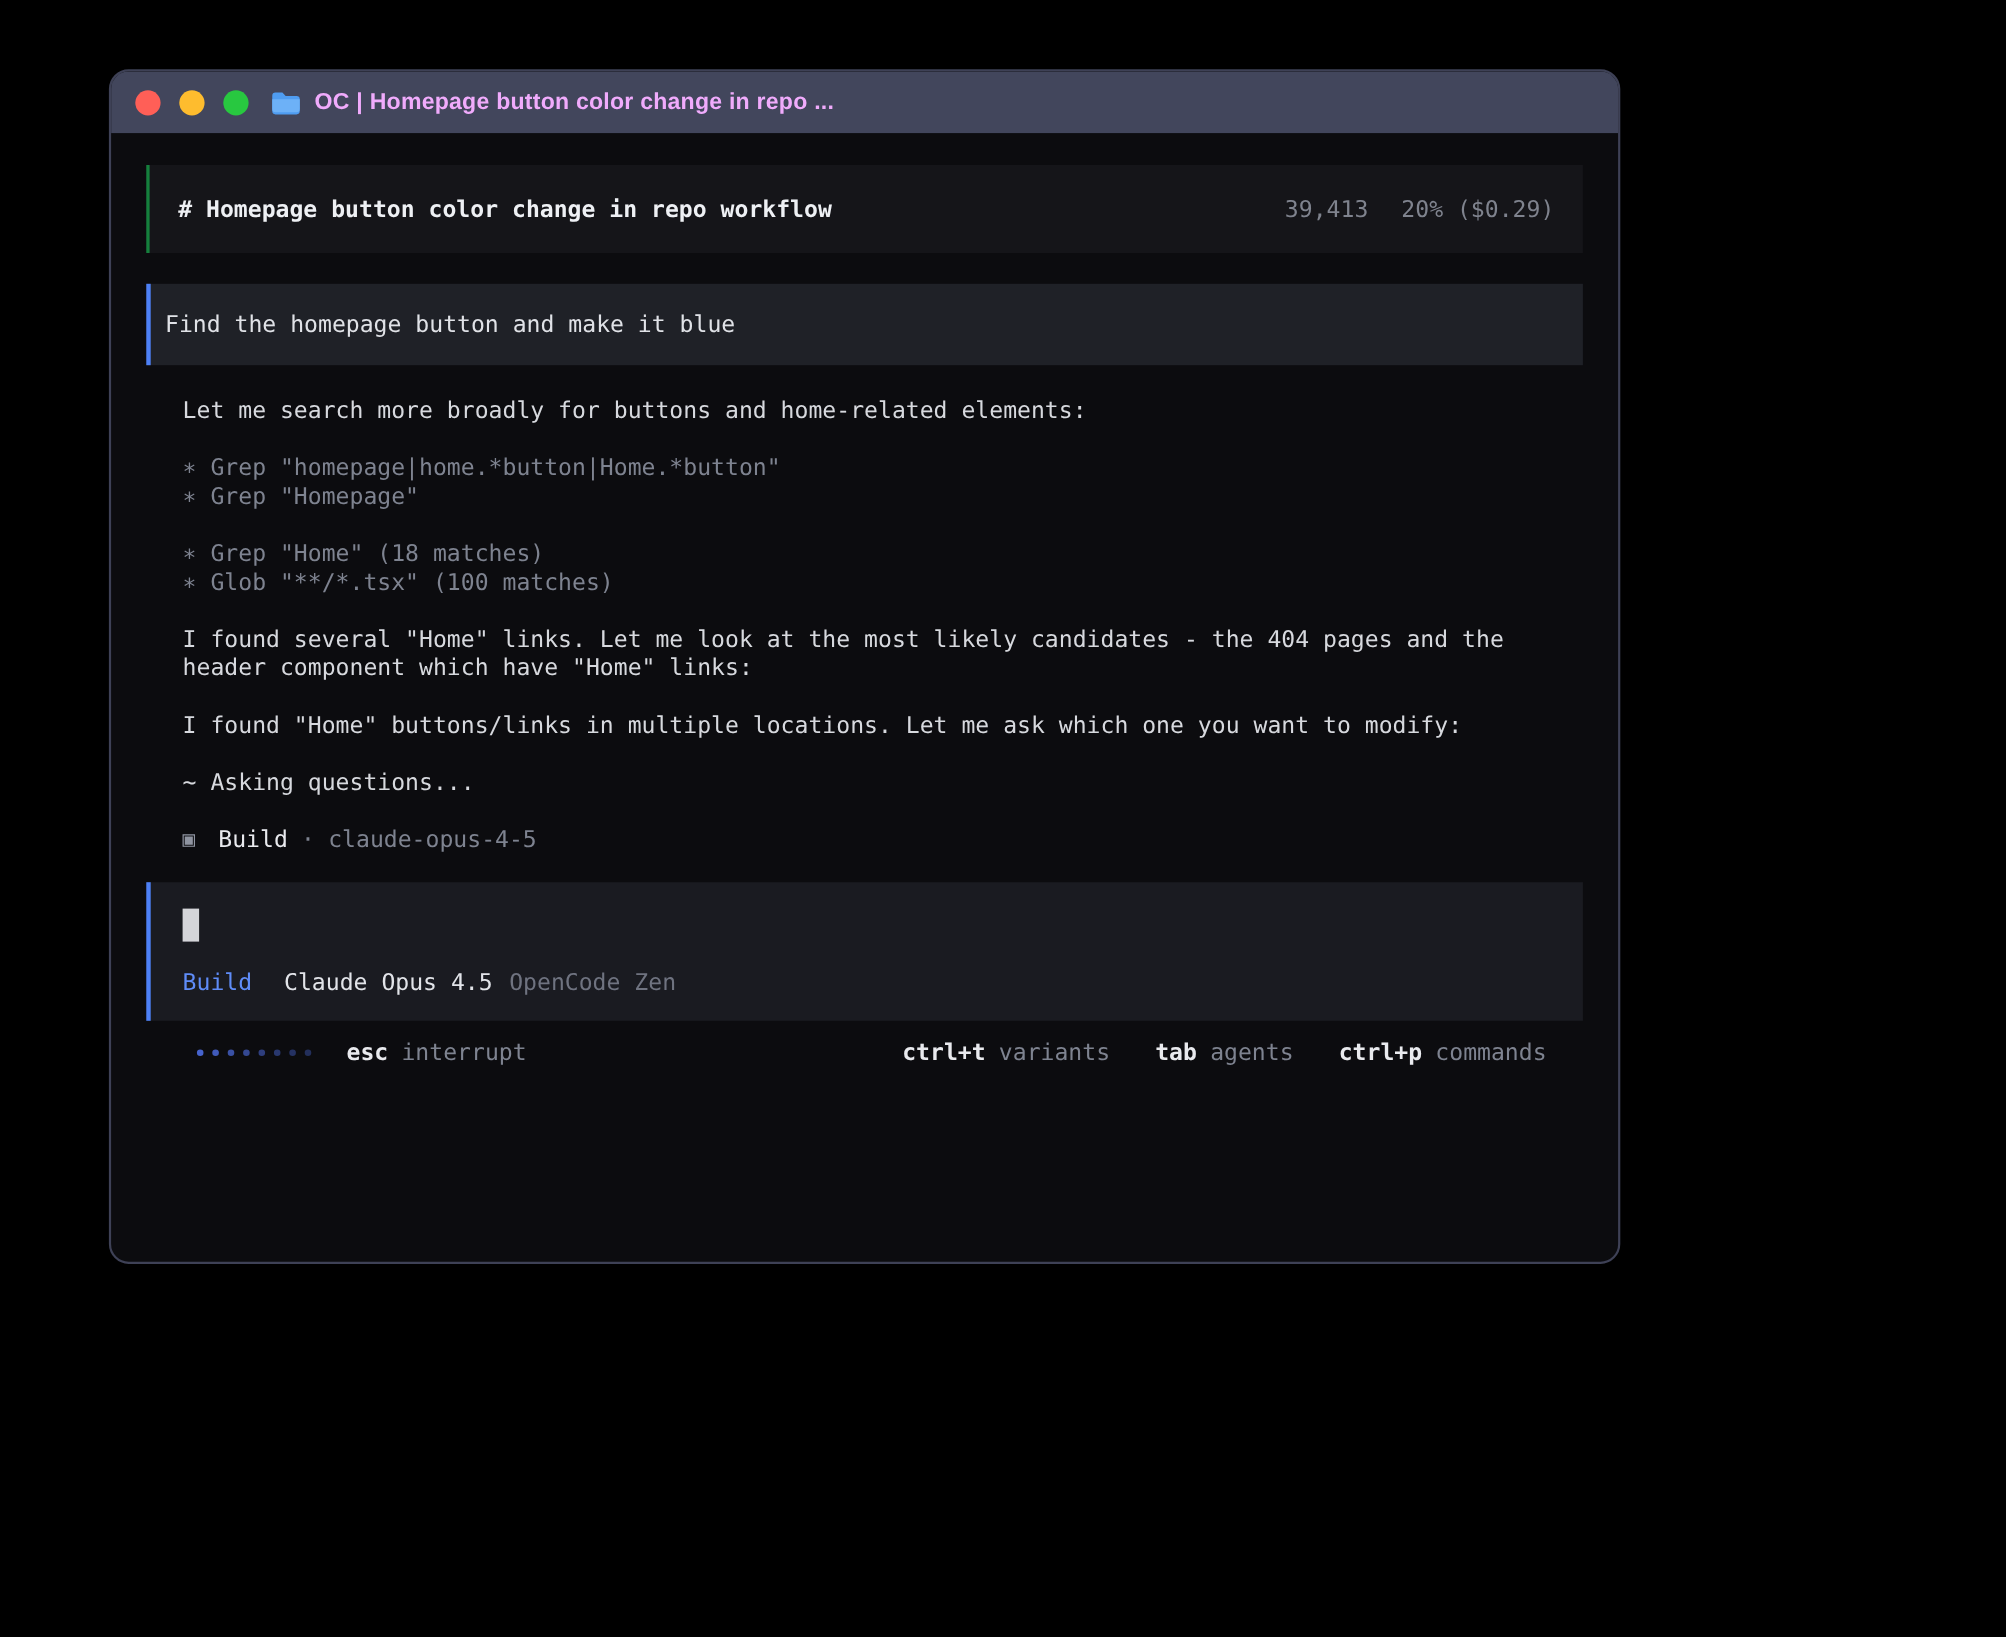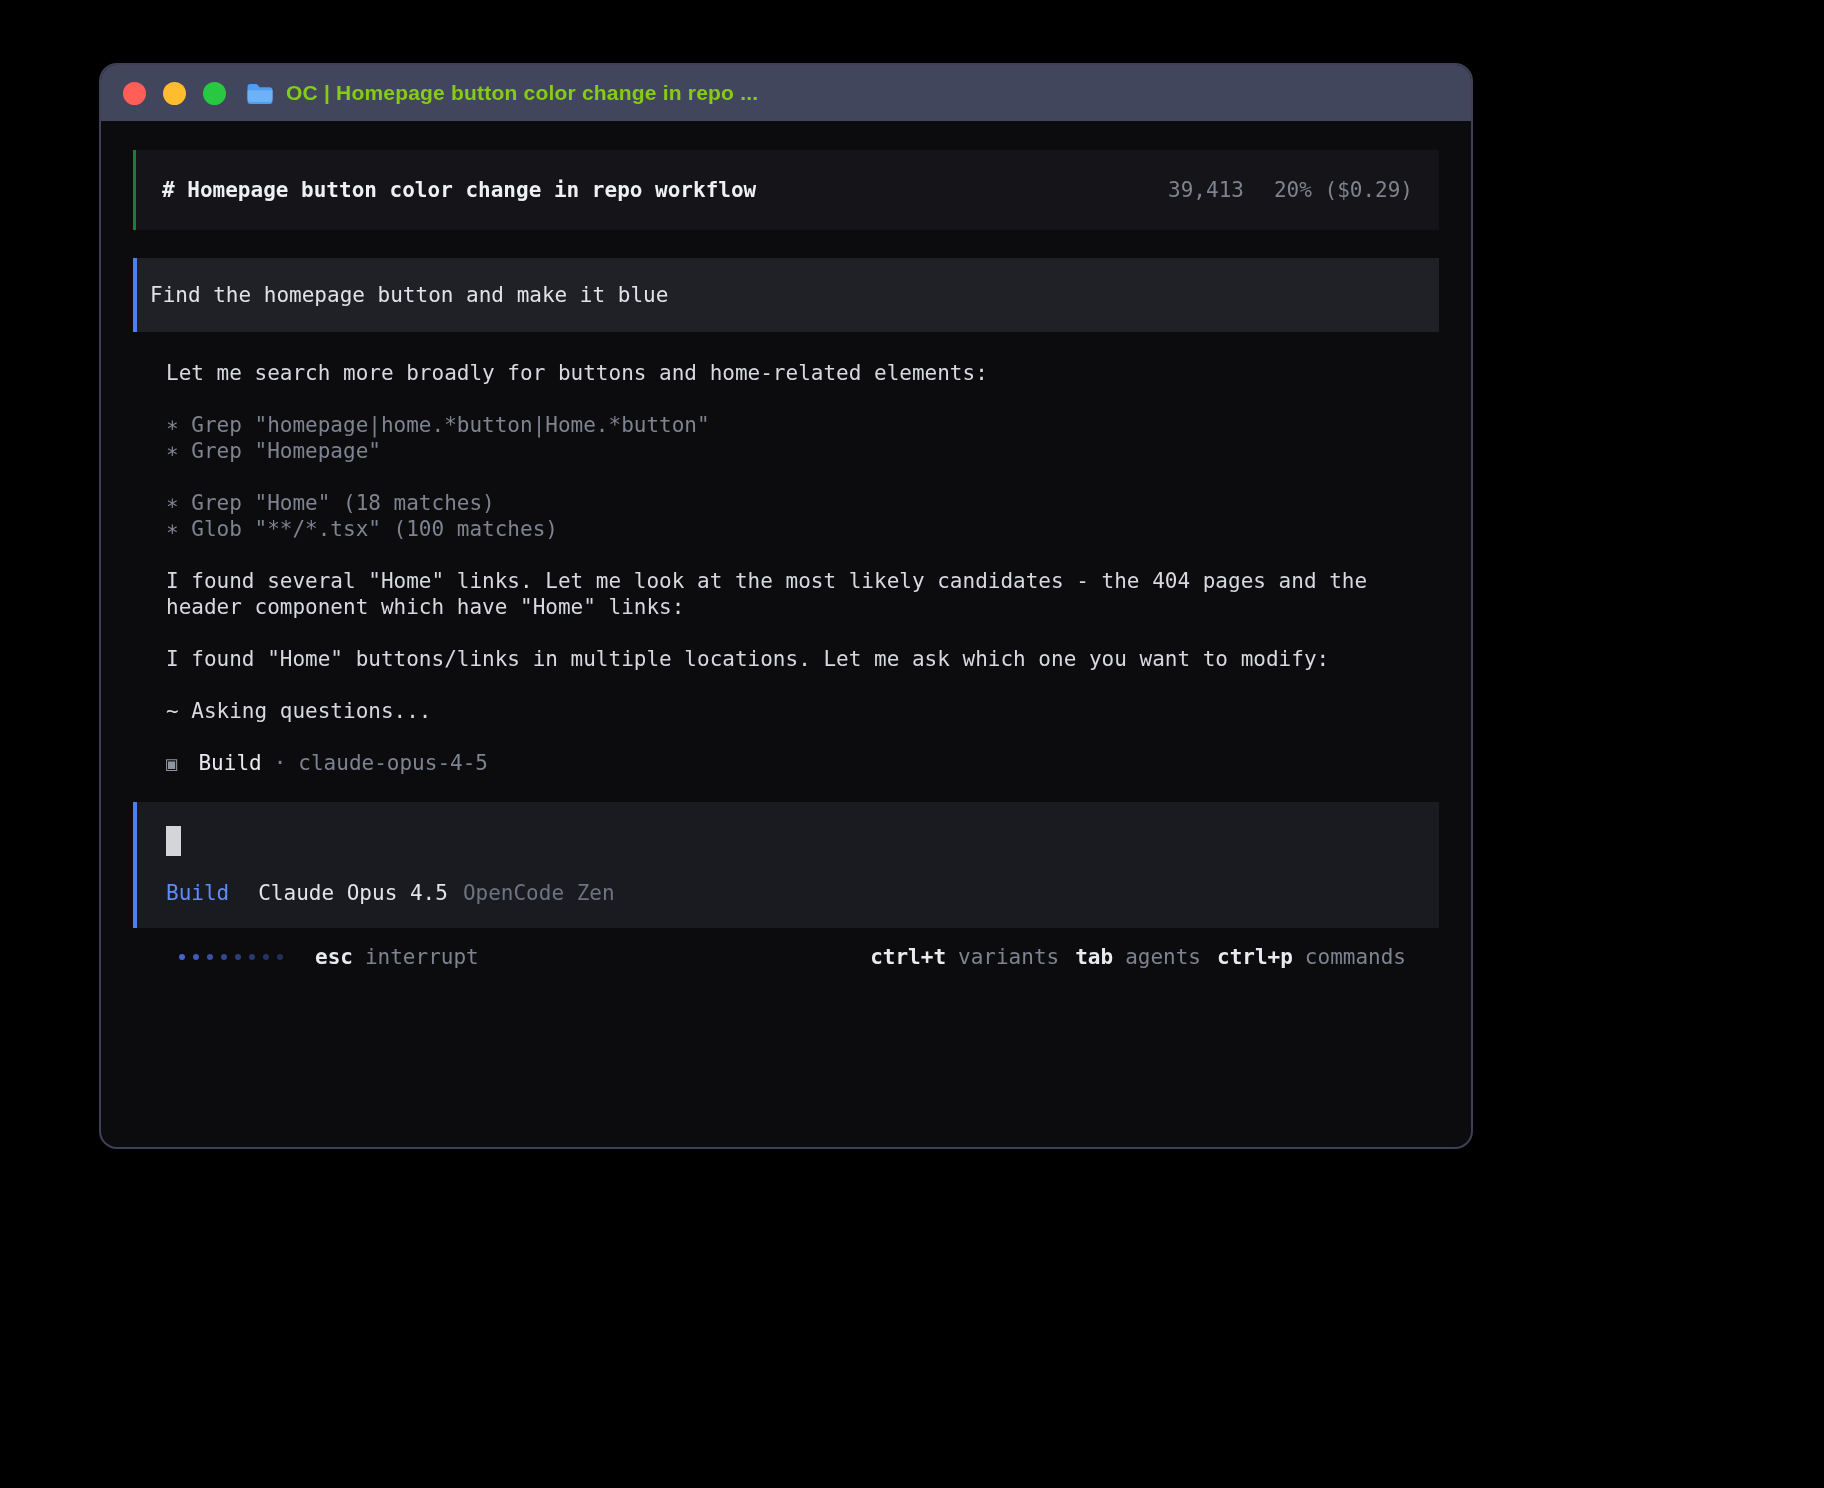--- a/index.html
+++ b/index.html
@@ -28,21 +28,21 @@
     align-items: center;
     padding: 0 22px;
   }
   .lights { display: flex; align-items: center; gap: 17px; }
   .light { width: 23px; height: 23px; border-radius: 50%; border: none; padding: 0; }
   .light.red { background: #ff5f57; }
   .light.yellow { background: #febc2e; }
   .light.green { background: #28c840; }
   .folder-icon { margin-left: 20px; margin-right: 13px; display: flex; align-items: center; }
   .titlebar-title {
-    color: #84cc16;
+    color: #f0abfc;
     font-family: "Liberation Sans", sans-serif;
     font-weight: bold;
     font-size: 21px;
     letter-spacing: 0.2px;
     white-space: nowrap;
   }
   
   .content {
     padding: 29px 32px 0 32px;
     font-size: 21px;
@@ -107,21 +107,21 @@
   .spinner-dot:nth-child(1) { opacity: .95; }
   .spinner-dot:nth-child(2) { opacity: .85; }
   .spinner-dot:nth-child(3) { opacity: .75; }
   .spinner-dot:nth-child(4) { opacity: .65; }
   .spinner-dot:nth-child(5) { opacity: .55; }
   .spinner-dot:nth-child(6) { opacity: .48; }
   .spinner-dot:nth-child(7) { opacity: .42; }
   .spinner-dot:nth-child(8) { opacity: .38; }
   .key { color: #e9eaee; font-weight: bold; }
   .key-label { color: #7e8390; margin-left: 12px; }
-  .footer-right { display: flex; gap: 16px; }
+  .footer-right { display: flex; gap: 41px; }
   .shortcut { display: flex; align-items: baseline; }
 </style>
 </head>
 <body>
 
 <div class="window">
 
   <div class="titlebar">
     <div class="lights">
       <button class="light red"></button>

